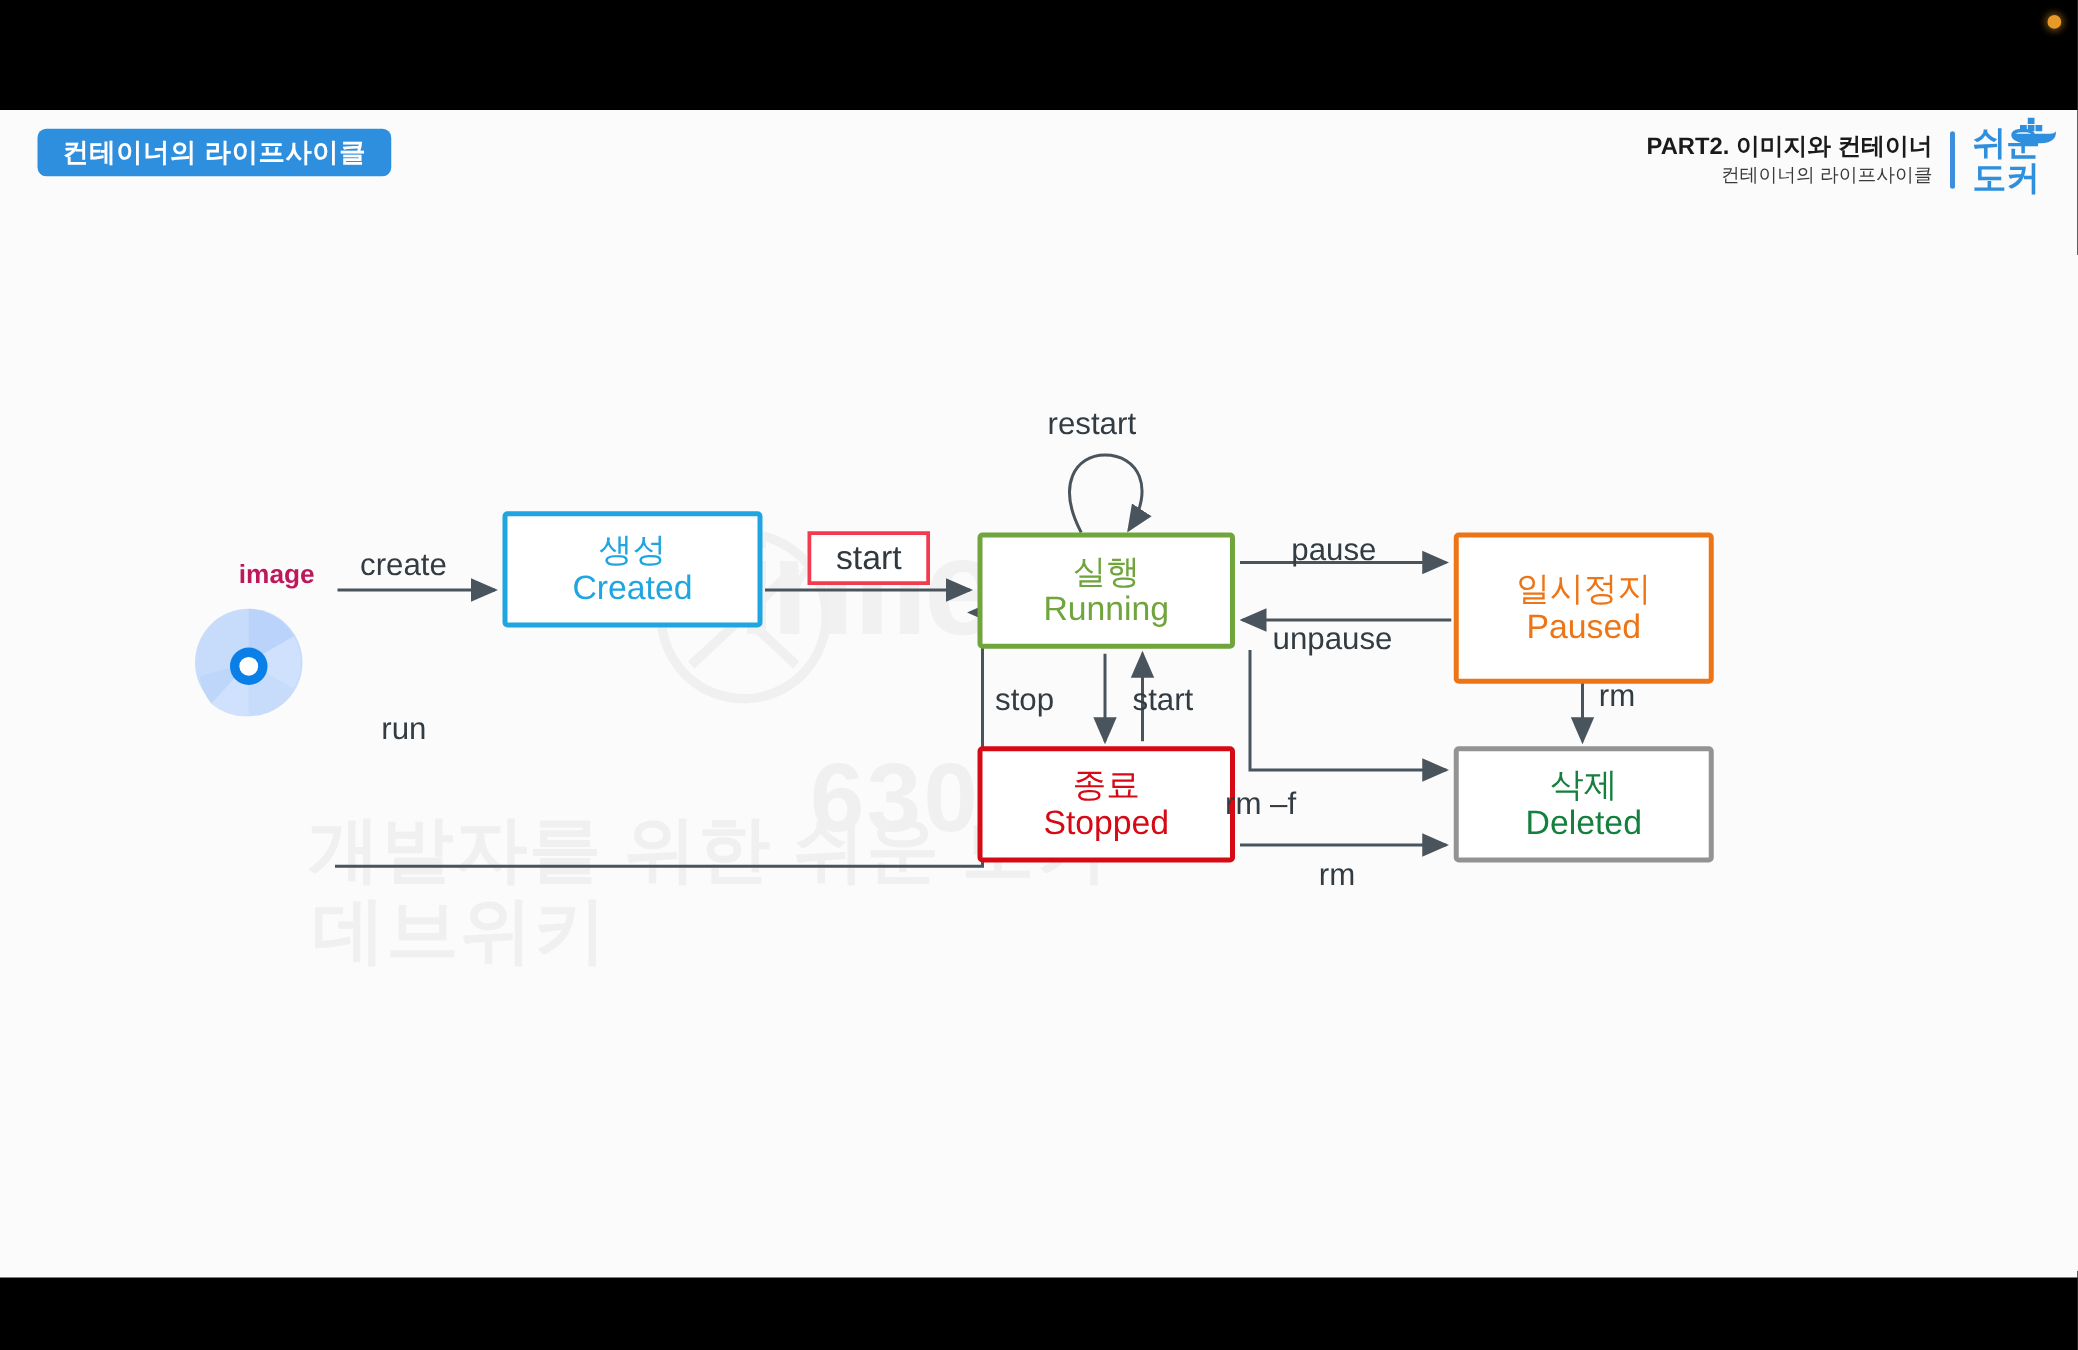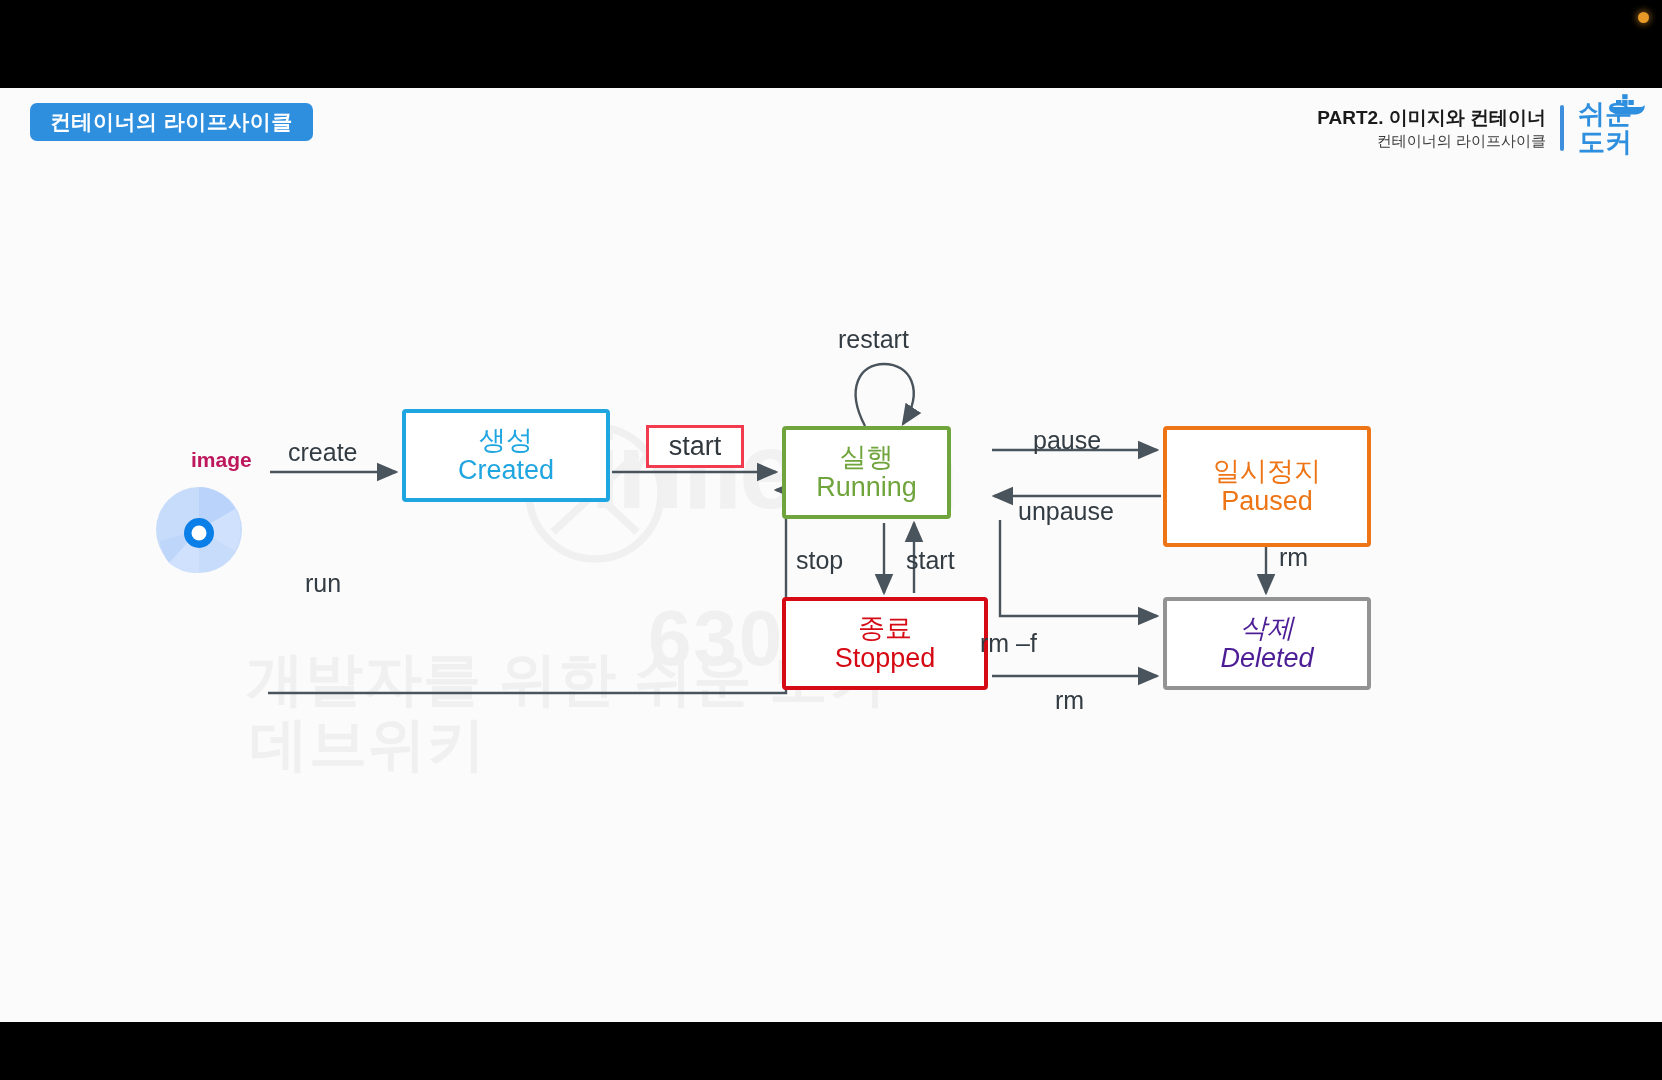--- a/index.html
+++ b/index.html
@@ -73,35 +73,35 @@
     border-radius: 4px;
     line-height: 1.1;
   }
   .node .ko { font-size: 27px; }
   .node .en { font-size: 27px; margin-top: 0; }
 
   #node-created { left: 402px; top: 321px; width: 208px; height: 93px;
                   border: 4px solid #1fa5e0; }
   #node-created .ko, #node-created .en { color: #1fa5e0; }
 
-  #node-running { left: 782px; top: 338px; width: 169px; height: 93px;
+  #node-running { left: 782px; top: 338px; width: 206px; height: 93px;
                   border: 4px solid #70a43c; }
   #node-running .ko, #node-running .en { color: #70a43c; }
 
   #node-paused  { left: 1163px; top: 338px; width: 208px; height: 121px;
                   border: 4px solid #ee7516; }
   #node-paused .ko, #node-paused .en { color: #ee7516; }
 
   #node-stopped { left: 782px; top: 509px; width: 206px; height: 93px;
                   border: 4px solid #d60a15; }
   #node-stopped .ko, #node-stopped .en { color: #d60a15; }
 
   #node-deleted { left: 1163px; top: 509px; width: 208px; height: 93px;
                   border: 4px solid #939393; }
-  #node-deleted .ko, #node-deleted .en { color: #4c1d95; font-style: italic; }
+  #node-deleted .ko, #node-deleted .en { color: #15803d; }
 
   #docker-start {
     position: absolute; left: 478px; top: 239px;
     font-size: 46px; font-weight: bold; color: #1565d8;
     letter-spacing: -0.5px; white-space: nowrap;
   }
 
   #start-highlight {
     position: absolute; left: 646px; top: 337px;
     width: 98px; height: 43px;

